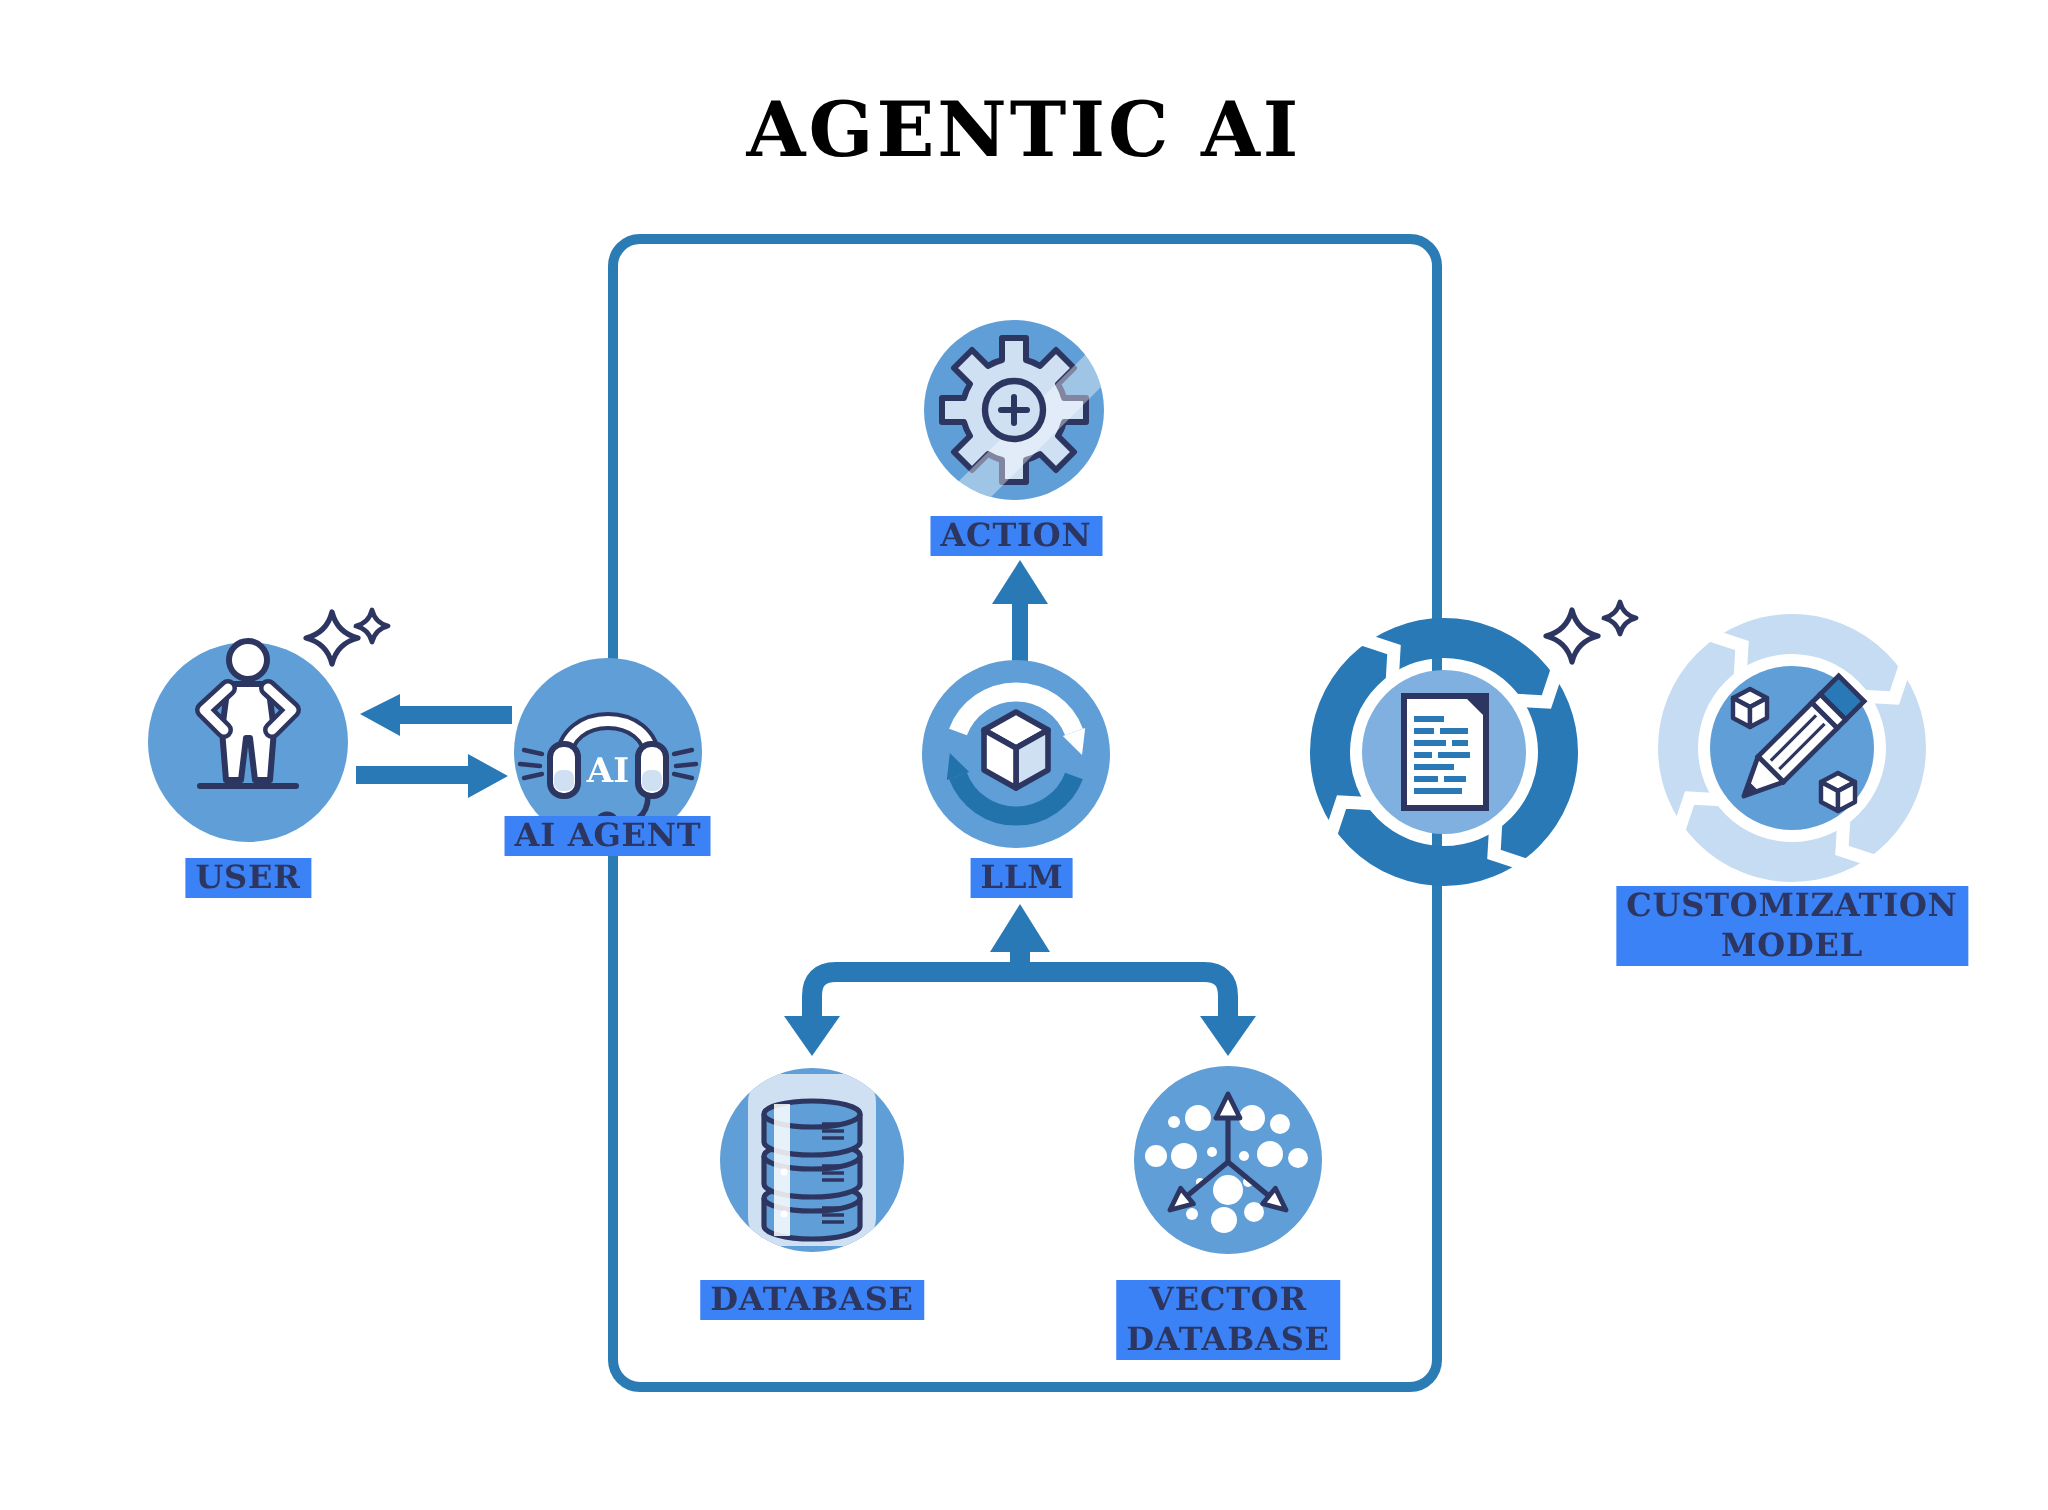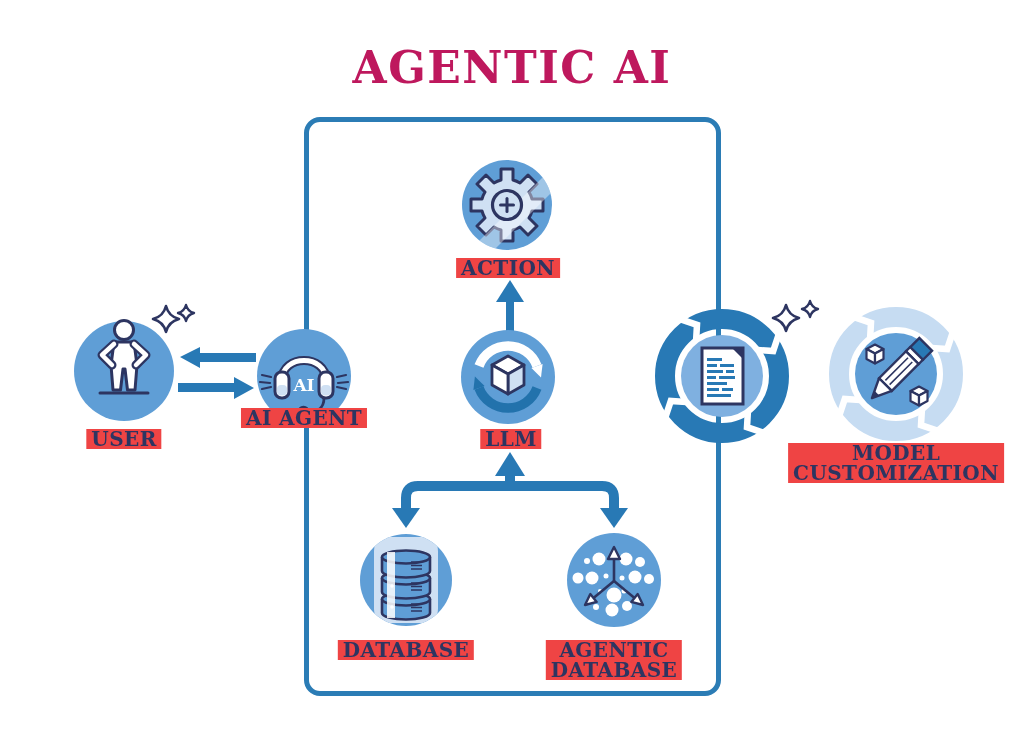--- a/index.html
+++ b/index.html
@@ -1,27 +1,27 @@
 <!DOCTYPE html>
 <html><head>
 <meta charset="utf-8">
 <style>
   html,body { margin:0; padding:0; background:#ffffff; }
   .canvas { position:relative; width:1024px; height:755px; background:#fff; overflow:hidden;
             font-family:"DejaVu Serif", serif; }
   .title { position:absolute; left:0; top:42px; width:100%; margin:0; text-align:center;
-           font-size:44px; font-weight:bold; color:#be185d; letter-spacing:1.5px; z-index:4; }
+           font-size:38px; font-weight:bold; color:#000000; letter-spacing:1.5px; z-index:4; }
   .frame { position:absolute; left:304px; top:117px; width:417px; height:579px; box-sizing:border-box;
            border:5px solid #2b7cb5; border-radius:16px; z-index:1; }
   .node { position:absolute; z-index:3; }
   .connector { position:absolute; z-index:2; }
   .deco { position:absolute; z-index:3; }
   .lbl { position:absolute; transform:translateX(-50%); text-align:center; font-weight:bold;
-         font-size:20px; line-height:20px; color:#2d3561; letter-spacing:0.4px; white-space:nowrap;
-         background:#ef4444; padding:0 5px; z-index:5; }
+         font-size:16px; line-height:20px; color:#2d3561; letter-spacing:0.4px; white-space:nowrap;
+         background:#3b82f6; padding:0 5px; z-index:5; }
   .lbl span { display:block; }
   svg { display:block; }
 </style>
 </head>
 <body>
 
 <div class="canvas">
 
   <h1 class="title">AGENTIC AI</h1>
 
@@ -199,21 +199,21 @@
         <path d="M48,49 L48,27" fill="none"></path>
         <polygon points="42,27 54,27 48,15" fill="#fff" stroke-width="2.4" stroke-linejoin="round"></polygon>
         <path d="M48,49 L27.5,66" fill="none"></path>
         <polygon points="30.7,69.9 24.3,62.1 19,73" fill="#fff" stroke-width="2.4" stroke-linejoin="round"></polygon>
         <path d="M48,49 L68.5,66" fill="none"></path>
         <polygon points="65.3,69.9 71.7,62.1 77,73" fill="#fff" stroke-width="2.4" stroke-linejoin="round"></polygon>
       </g>
     </svg>
   </div>
   <div class="lbl" style="left:614px; top:640px;">
-    <span>AGENTIC</span>
+    <span>VECTOR</span>
     <span>DATABASE</span>
   </div>
 
   <div class="node" style="left:650px; top:304px;">
     <svg width="144" height="144" viewBox="0 0 144 144">
       <circle cx="72" cy="72" r="57" fill="none" stroke="#2879b5" stroke-width="20"></circle>
       <g stroke="#fff" stroke-width="6.5" fill="none">
         <path d="M128.6,30.8 L123.2,47 L107.6,46.1"></path>
         <path d="M30.8,15.4 L47,20.8 L46.1,36.4"></path>
         <path d="M15.4,113.2 L20.8,97 L36.4,97.9"></path>
@@ -269,17 +269,17 @@
         <polygon points="59.5,47 51,51.5 51,61.5 59.5,57" fill="#fff"></polygon>
       </g>
       <g stroke="#2d3561" stroke-width="2.2" stroke-linejoin="round">
         <polygon points="95,84.5 103.5,89 95,93.5 86.5,89" fill="#fff"></polygon>
         <polygon points="86.5,89 95,93.5 95,103.5 86.5,99" fill="#fff"></polygon>
         <polygon points="103.5,89 95,93.5 95,103.5 103.5,99" fill="#fff"></polygon>
       </g>
     </svg>
   </div>
   <div class="lbl" style="left:896px; top:443px;">
+    <span>CUSTOMIZATION</span>
     <span>MODEL</span>
-    <span>CUSTOMIZATION</span>
   </div>
 
 </div>
 
 </body></html>

